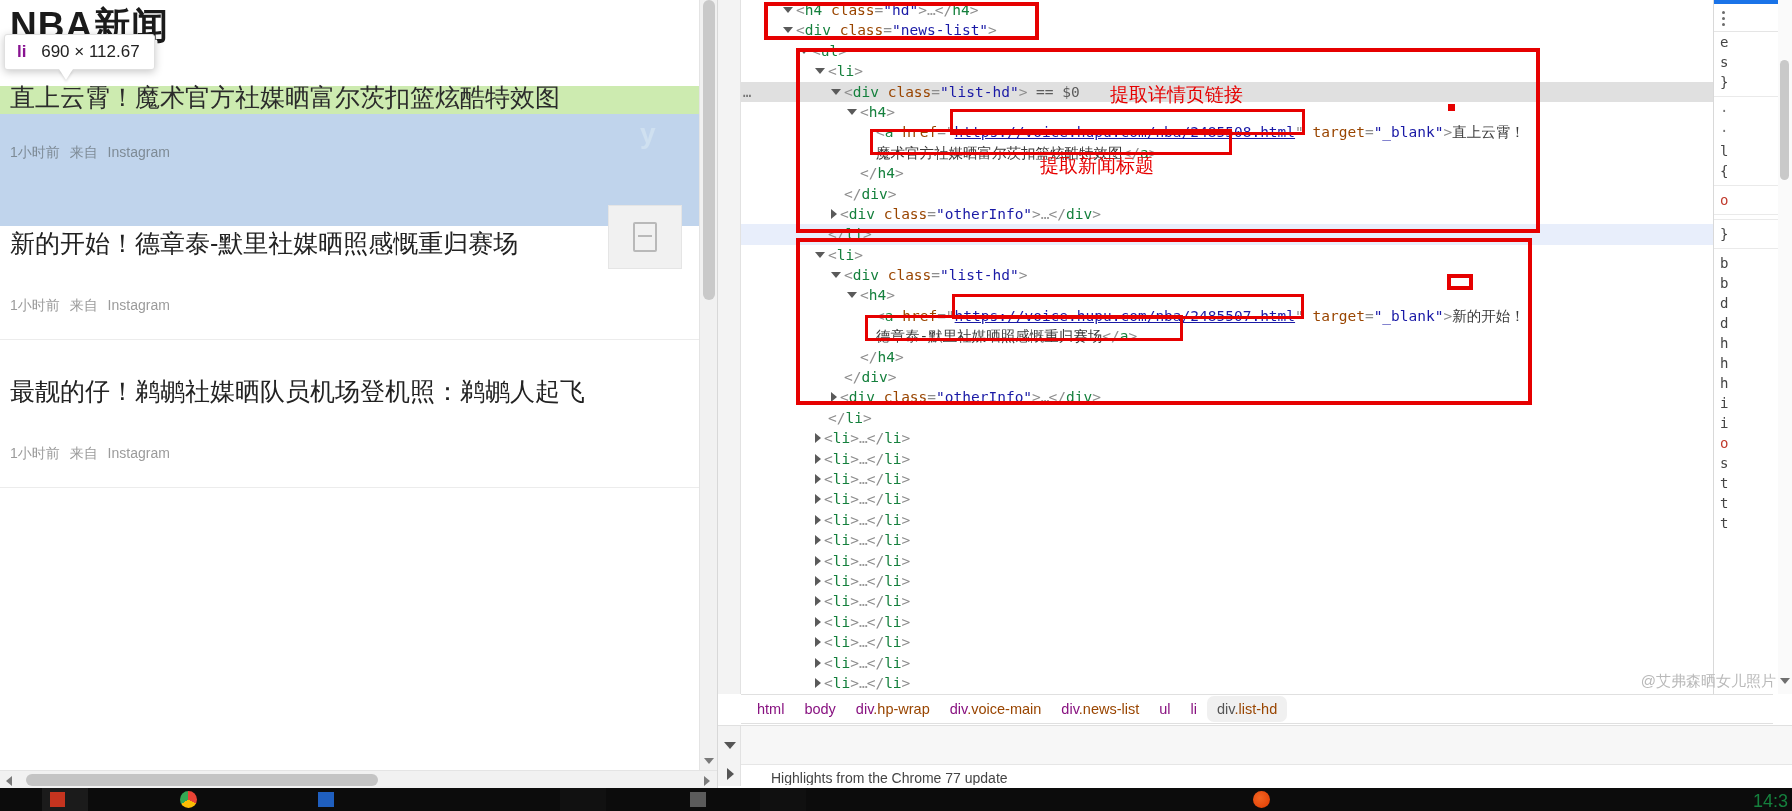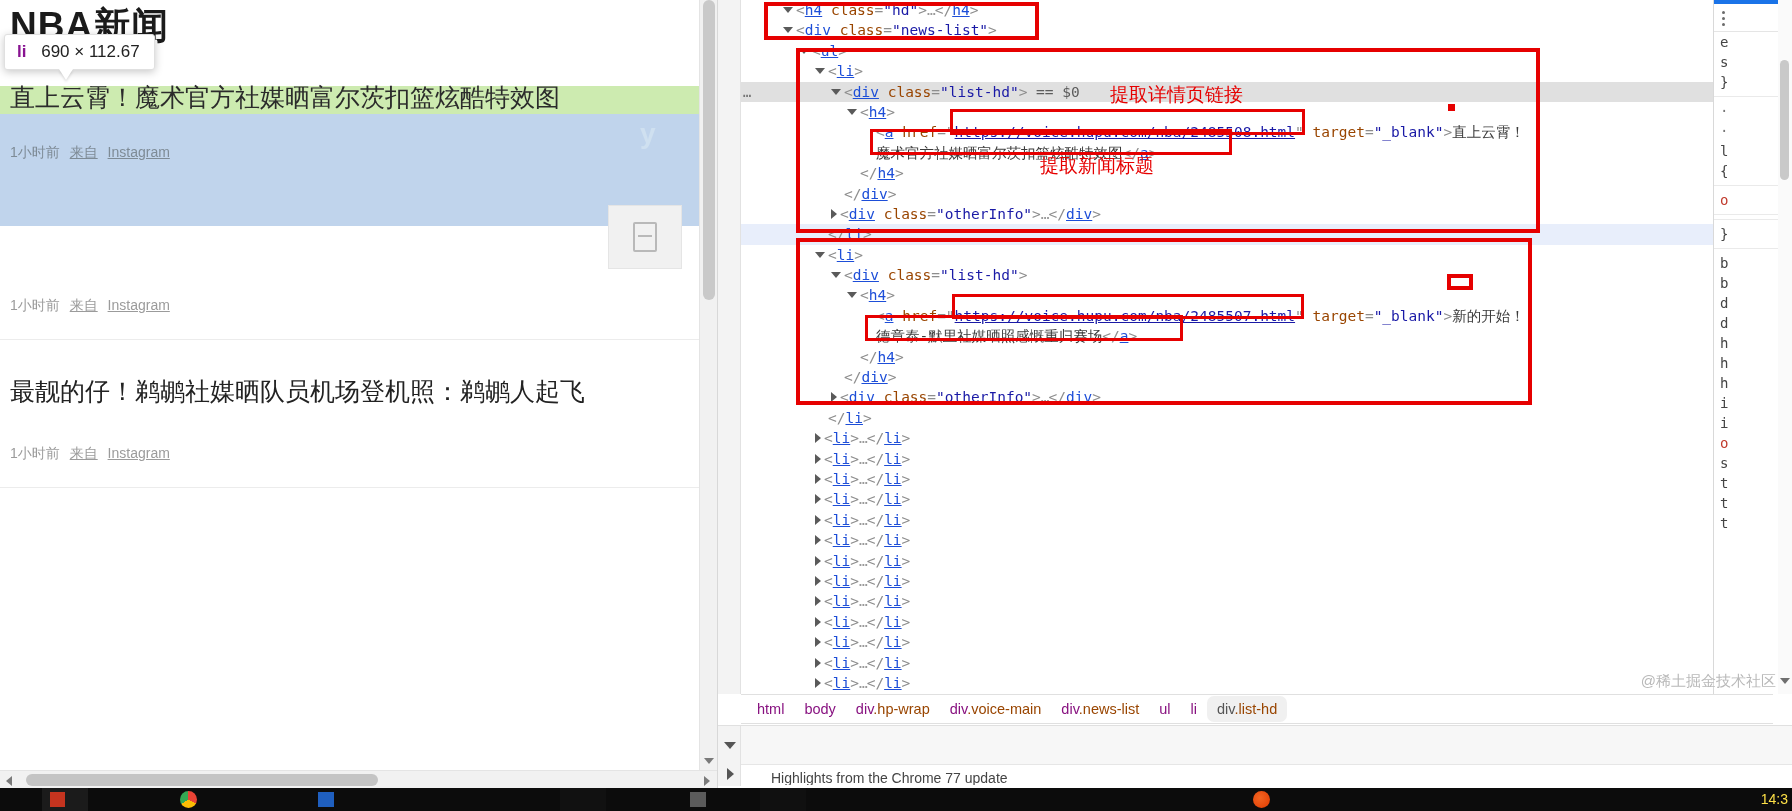--- a/index.html
+++ b/index.html
@@ -44,21 +44,21 @@
     height: 148px;
   }
   .news-item .nt {
     font-size: 25px; color: #222; line-height: 34px;
     padding-top: 34px; white-space: nowrap;
   }
   .news-item .meta {
     position: absolute; left: 10px; bottom: 24px;
     font-size: 14px; color: #9b9b9b;
   }
-  .news-item .meta .src { margin-left: 6px; text-decoration: underline; }
+  .news-item .meta .src { margin-left: 6px; }
   
   .hl-margin {
     position: absolute; left: 0; right: 0;
     background: #cdebb0;
   }
   .hl-content {
     position: absolute; left: 0; right: 0;
     background: #a7c4e4; opacity: .72;
   }
   .page-badge-wm {
@@ -183,21 +183,21 @@
     border-top: 6px solid #5a5a5a;
     position: relative; top: -1px;
   }
   .tri.closed {
     border-left: 6px solid #5a5a5a;
     border-top: 5px solid transparent;
     border-bottom: 5px solid transparent;
     border-right: 0;
   }
   .tk-punct { color: #8d8d8d; }
-  .tk-tag   { color: #1d4ed8; text-decoration: underline; }
+  .tk-tag   { color: #15803d; }
   .tk-attr  { color: #994500; }
   .tk-val   { color: #1a1aa6; }
   .tk-text  { color: #3c3c3c; }
   .tk-link  { color: #1a1aa6; text-decoration: underline; }
   .tk-dollar{ color: #5c5c5c; }
   .ell { color: #9a9a9a; letter-spacing: -1px; }
   .dots-badge {
     position: absolute; left: 2px; top: 3px;
     color: #757575; letter-spacing: 2px; font-size: 14px;
   }
@@ -402,21 +402,21 @@
   }
   #taskbar .tb-item {
     position: absolute; top: 0; height: 23px;
     width: 46px;
   }
   #taskbar .tb-start { left: 42px; background: #1b1b1b; }
   #taskbar .tb-b3 { left: 560px; background: #111; }
   #taskbar .tb-b5 { left: 760px; background: #101010; }
   #taskbar .tb-right {
     position: absolute; right: 4px; top: 3px;
-    color: #fde047; font-size: 14px;
+    color: #15803d; font-size: 18px;
     font-family: "Liberation Sans", sans-serif;
   }
   #taskbar .chrome-dot {
     position: absolute; left: 180px; top: 3px;
     width: 17px; height: 17px; border-radius: 50%;
     background: conic-gradient(#ea4335 0 33%, #fbbc05 0 66%, #34a853 0 100%);
   }
   #taskbar .ie-dot {
     position: absolute; left: 1253px; top: 3px;
     width: 17px; height: 17px; border-radius: 50%;
@@ -457,20 +457,21 @@
         </div>
       </div>
 
       <div class="page-badge-wm" style="left:640px;top:118px;font-size:28px;color:#cfe0f0;">y</div>
 
       <div class="side-widget" style="top:205px;">
         <span class="glyph"></span>
       </div>
 
       <div class="news-item" style="top:0;margin-top:34px;">
+        <div class="nt">新的开始！德章泰-默里社媒晒照感慨重归赛场</div>
         <div class="meta">
           <span>1小时前</span>
           <span class="src">来自</span>
           <span class="src">Instagram</span>
         </div>
       </div>
 
 
       <div class="news-item">
         <div class="nt">最靓的仔！鹈鹕社媒晒队员机场登机照：鹈鹕人起飞</div>
@@ -626,21 +627,21 @@
   <div class="ann-box" style="left:796px; top:238px; width:736px; height:167px;"></div>
 
   <div class="ann-box thin" style="left:952px; top:294px; width:352px; height:25px;"></div>
 
   <div class="ann-box thin" style="left:865px; top:315px; width:318px; height:26px;"></div>
 
   <div class="ann-dot" style="left:1448px; top:104px; width:7px; height:7px;"></div>
 
   <div class="ann-rect-sm" style="left:1447px; top:274px; width:26px; height:16px;"></div>
 
-  <div id="watermark">@稀土掘金技术社区</div>
+  <div id="watermark">@艾弗森晒女儿照片</div>
 
   <div id="taskbar">
     <div class="tb-item tb-start"></div>
     <div class="red-box"></div>
     <div class="chrome-dot"></div>
     <div class="blue-box"></div>
     <div class="tb-item tb-b3"></div>
     <div class="grey-box"></div>
     <div class="tb-item tb-b5"></div>
     <div class="ie-dot"></div>

